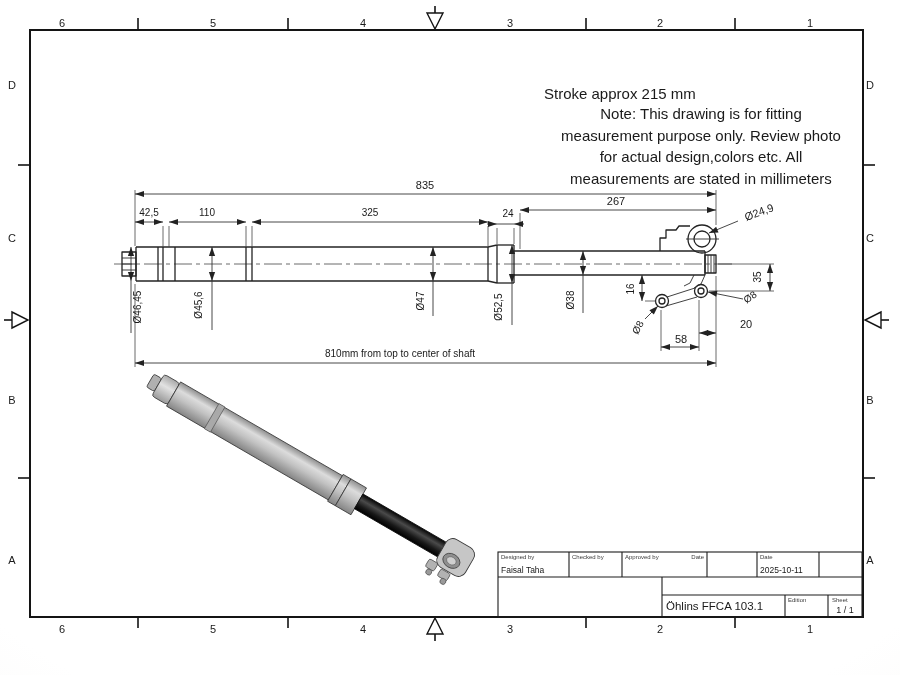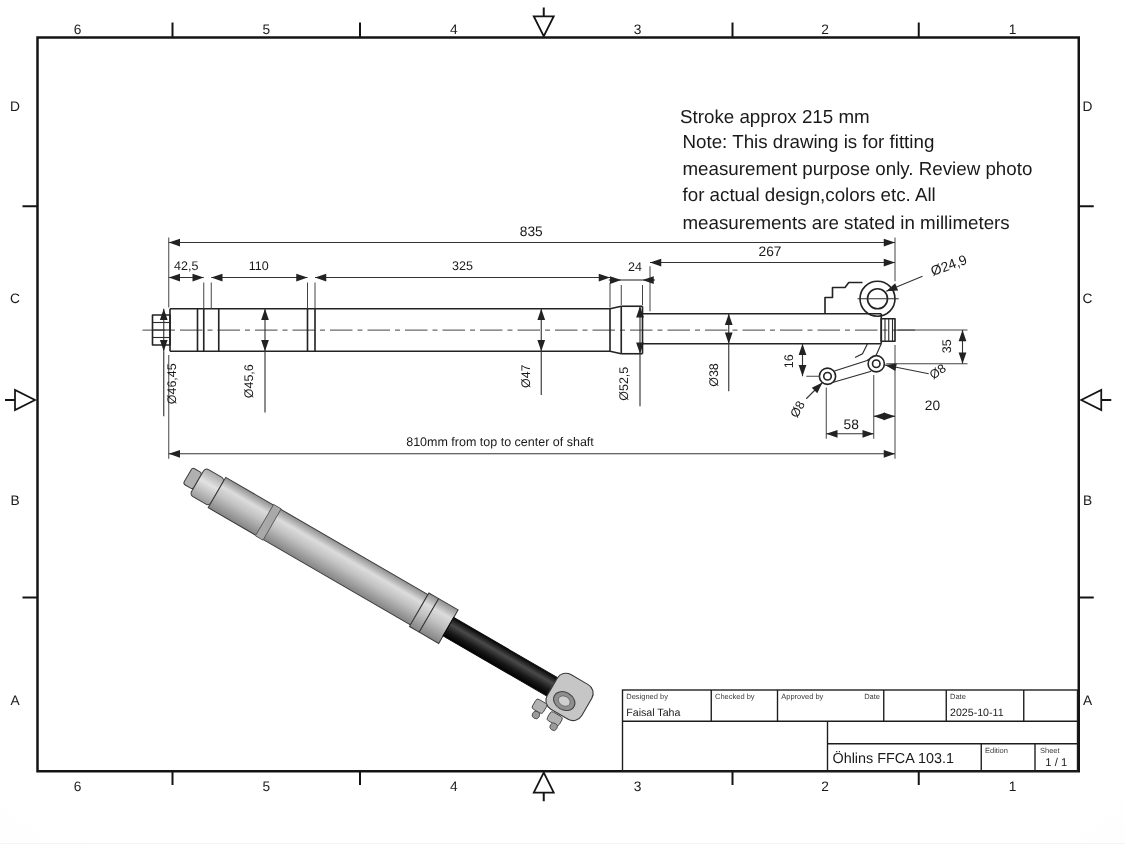--- a/index.html
+++ b/index.html
@@ -18,21 +18,21 @@
   .tick{stroke:#141414;stroke-width:1.6;}
   .cl{stroke:#6a6a6a;stroke-width:1;stroke-dasharray:18 4 4 4;fill:none;}
   .dimtxt{font-size:11px;}
   .dimtxt-s{font-size:10px;}
   .reftxt{font-size:11px;}
   .tb-line{stroke:#1c1c1c;stroke-width:1.1;fill:none;}
   .tb-label{font-size:6px;fill:#3c3c3c;}
   .tb-val{font-size:8.5px;}
   .note-block{
     position:absolute;left:546px;top:103px;width:310px;
-    font-size:15px;line-height:21.5px;white-space:pre-line;
+    font-size:15px;line-height:21.5px;white-space:pre-line;text-align:center;
   }
   .stroke-note{position:absolute;left:544px;top:62px;font-size:15px;margin-top:23px;}
 </style>
 </head>
 <body>
 
 <div id="sheet">
 
 <svg width="900" height="675" viewBox="0 0 900 675">
   <defs>

